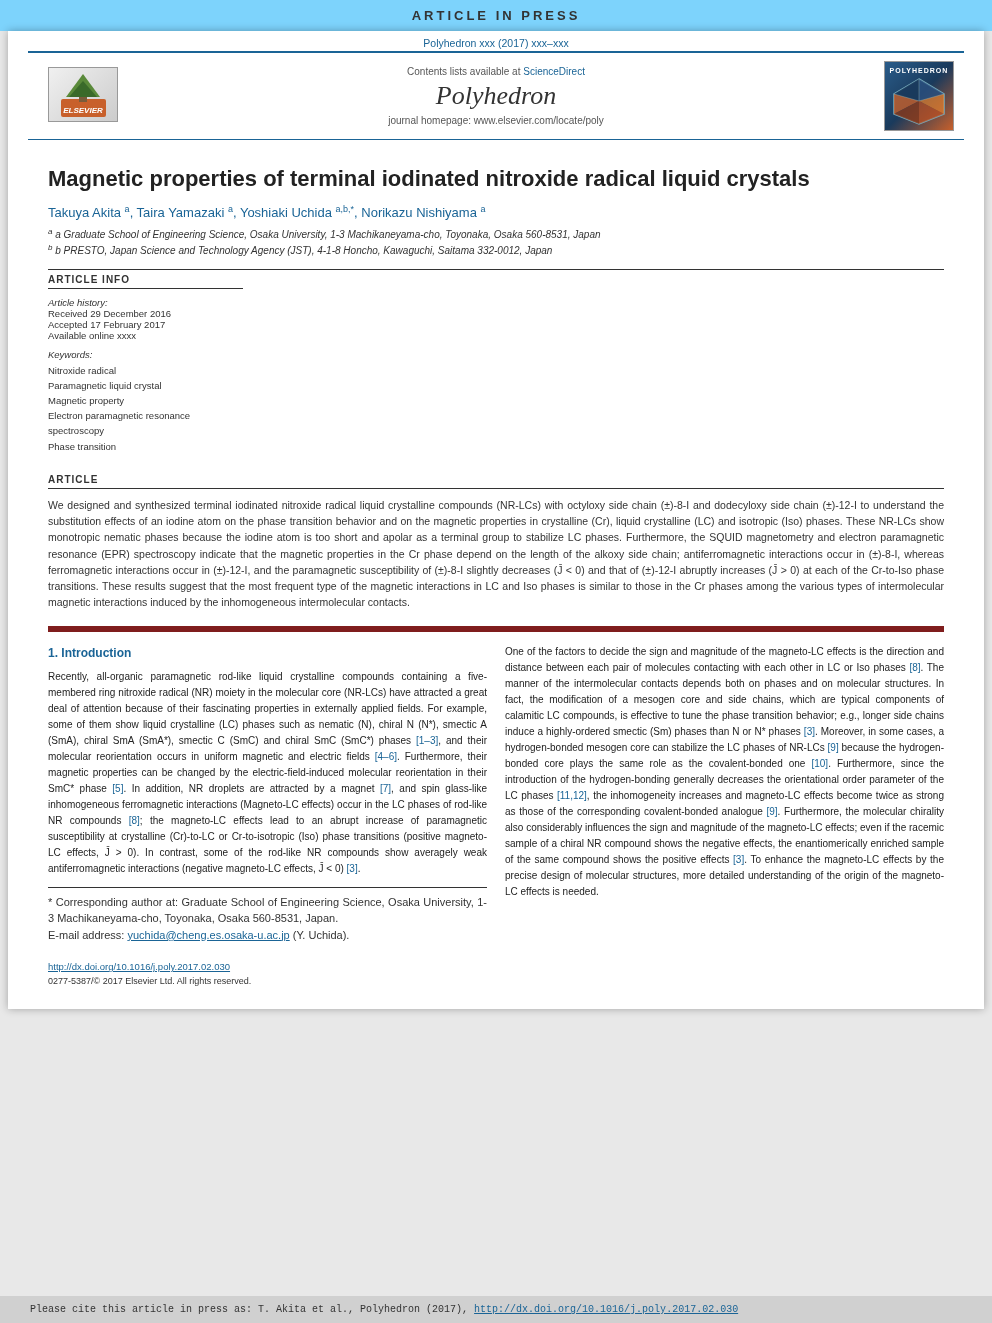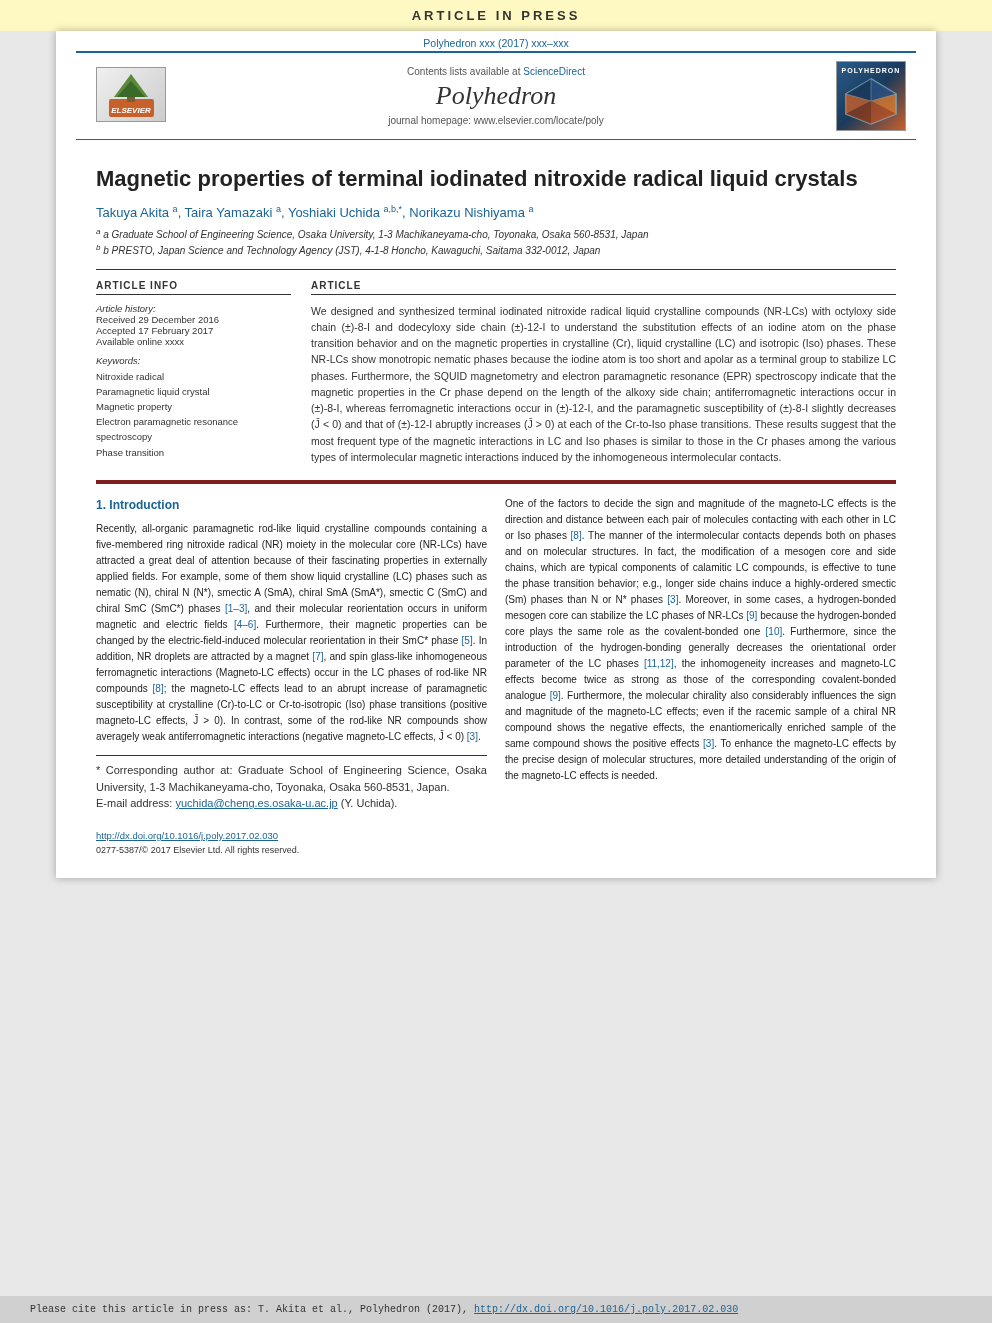--- a/index.html
+++ b/index.html
@@ -9,33 +9,33 @@
       width: 992px;
       min-height: 1323px;
       display: flex;
       flex-direction: column;
       align-items: center;
     }
 
     
     .article-in-press-banner {
       width: 100%;
-      background: #fef9c3;
+      background: #7dd3fc;
       text-align: center;
       padding: 8px 0;
       letter-spacing: 3px;
       font-size: 13px;
       color: #333;
       font-family: Arial, sans-serif;
       font-weight: bold;
     }
 
     
     .page {
-      width: 880px;
+      width: 976px;
       background: #fff;
       margin: 0 auto;
       padding: 0;
       box-shadow: 0 0 8px rgba(0,0,0,0.3);
     }
 
     
     .doi-line {
       text-align: center;
       padding: 6px 0 2px 0;
@@ -158,21 +158,22 @@
       font-family: Arial, sans-serif;
     }
     .affiliations sup { font-size: 8px; }
 
     
     .two-col {
       display: flex;
       gap: 20px;
       border-top: 1px solid #333;
       margin-top: 5px;
-      padding-top: 10px;
+      padding-top: 4px;
+      flex-direction: column;
     }
     .col-left {
       width: 195px;
       flex-shrink: 0;
     }
     .col-right {
       flex: 1;
     }
 
     .section-label {
@@ -229,21 +230,21 @@
       font-family: Arial, sans-serif;
       text-align: right;
       margin-top: 8px;
     }
 
     
     .body-two-col {
       display: flex;
       gap: 18px;
       margin-top: 15px;
-      border-top: 4px solid #7f1d1d;
+      border-top: 6px solid #7f1d1d;
       padding-top: 12px;
     }
     .body-col {
       flex: 1;
       font-size: 10px;
       color: #222;
       line-height: 1.6;
       font-family: Arial, sans-serif;
       text-align: justify;
     }

